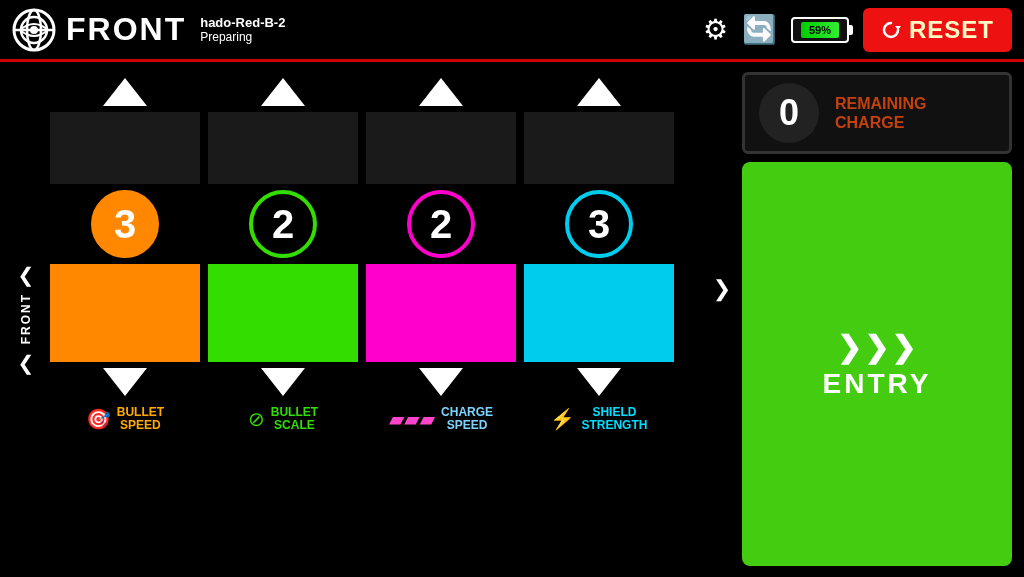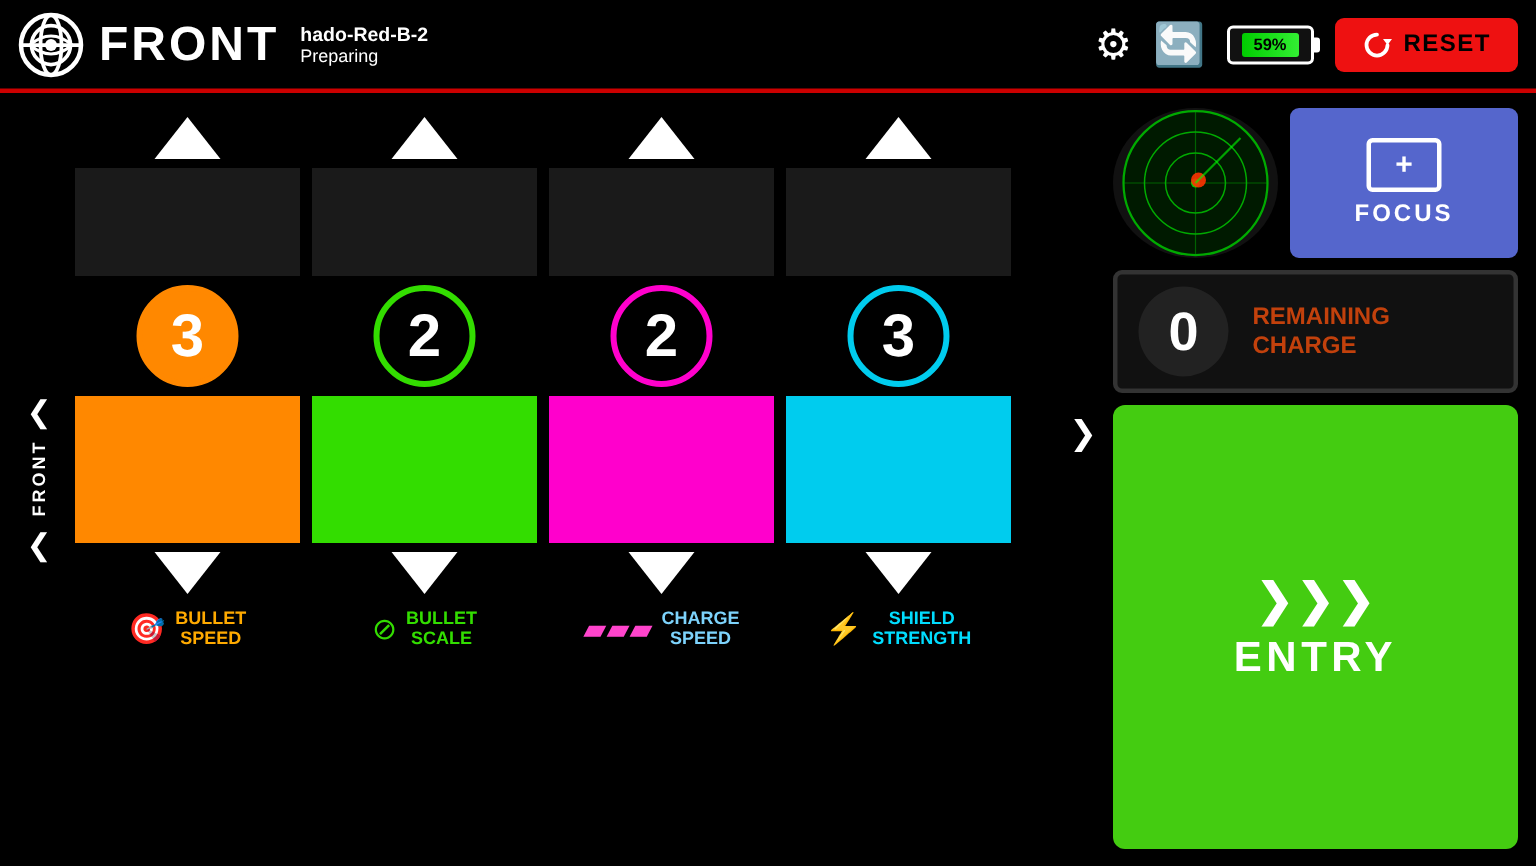--- a/index.html
+++ b/index.html
@@ -98,25 +98,25 @@
     .battery-pct {
       position: absolute;
       left: 0; right: 0; top: 0; bottom: 0;
       display: flex; align-items: center; justify-content: center;
       color: #000;
       font-size: 11px;
       font-weight: 900;
     }
     .reset-btn {
       background: #ee1111;
-      color: #000000;
+      color: #fef9c3;
       border: none;
       border-radius: 6px;
       padding: 8px 18px;
-      font-size: 16px;
+      font-size: 24px;
       font-weight: 900;
       cursor: pointer;
       display: flex;
       align-items: center;
       gap: 8px;
       letter-spacing: 1px;
     }
 
     
     #main {
@@ -541,44 +541,20 @@
         <span class="col-label-text"><span>SHIELD</span><br><span>STRENGTH</span></span>
       </div>
     </div>
 
   </div>
 
   <div class="col-pointer">❯</div>
 
   <div class="right-panel">
 
-    <div class="right-top-row">
-
-      <div class="radar-box">
-        <svg width="100" height="100" viewBox="0 0 100 100">
-          <circle cx="50" cy="50" r="48" fill="#001a00" stroke="#00aa00" stroke-width="1.5"></circle>
-          <circle cx="50" cy="50" r="34" fill="none" stroke="#00aa00" stroke-width="1"></circle>
-          <circle cx="50" cy="50" r="20" fill="none" stroke="#00aa00" stroke-width="1"></circle>
-          <line x1="2" y1="50" x2="98" y2="50" stroke="#00aa00" stroke-width="0.8" opacity="0.5"></line>
-          <line x1="50" y1="2" x2="50" y2="98" stroke="#00aa00" stroke-width="0.8" opacity="0.5"></line>
-
-          <circle cx="50" cy="50" r="3" fill="#00ff00" opacity="0.8"></circle>
-
-          <circle cx="52" cy="48" r="5" fill="#ff3300" opacity="0.9"></circle>
-
-          <line x1="50" y1="50" x2="80" y2="20" stroke="#00ff00" stroke-width="1.5" opacity="0.6"></line>
-        </svg>
-      </div>
-
-      <div class="focus-box">
-        <div class="focus-bracket">
-        </div>
-        <span class="focus-label">FOCUS</span>
-      </div>
-    </div>
 
     <div class="remaining-box">
       <div class="remaining-value">0</div>
       <div>
         <div class="remaining-label">
           <span>REMAINING</span><br>
           <span>CHARGE</span>
         </div>
       </div>
     </div>

